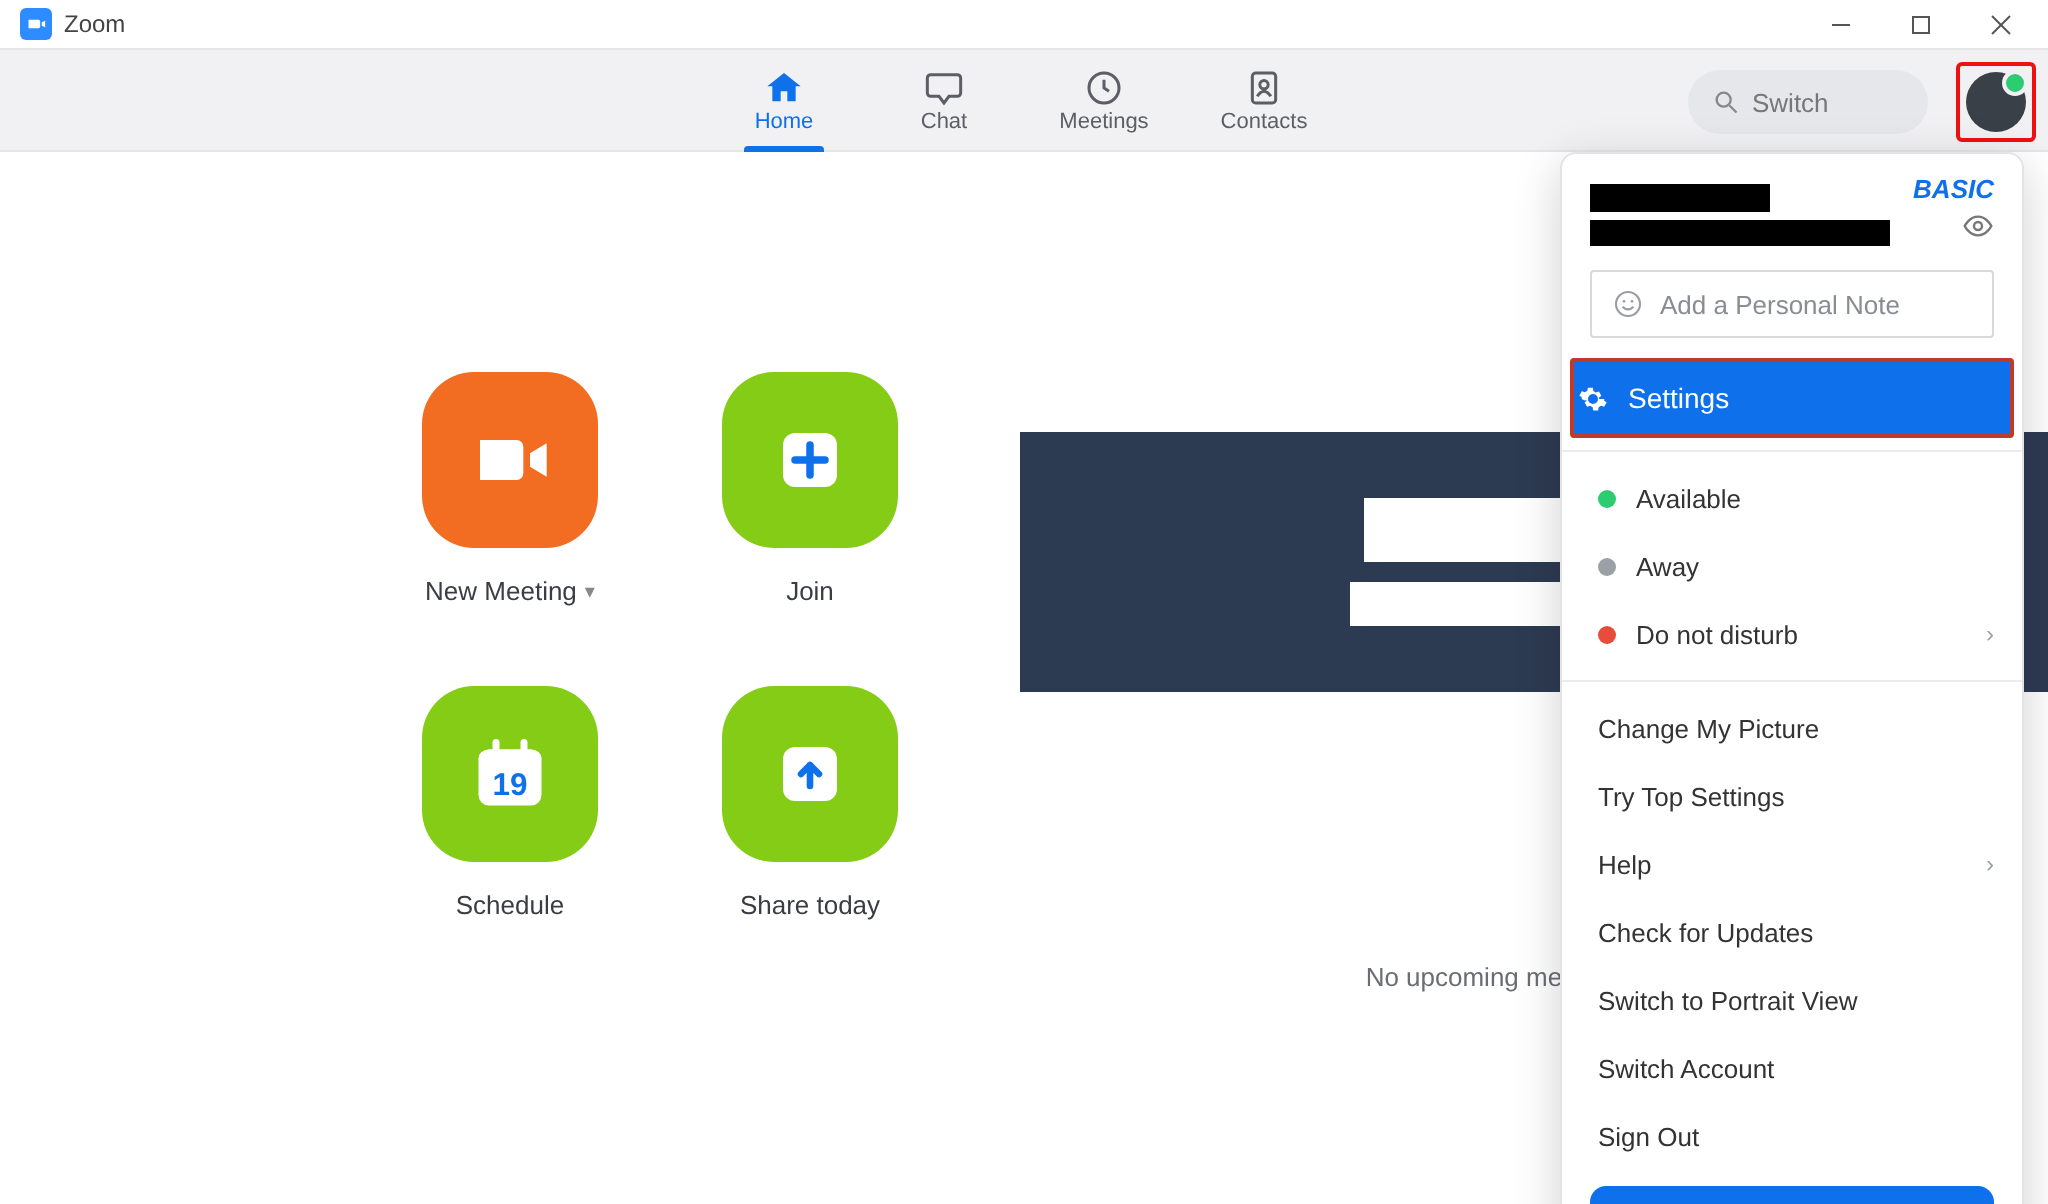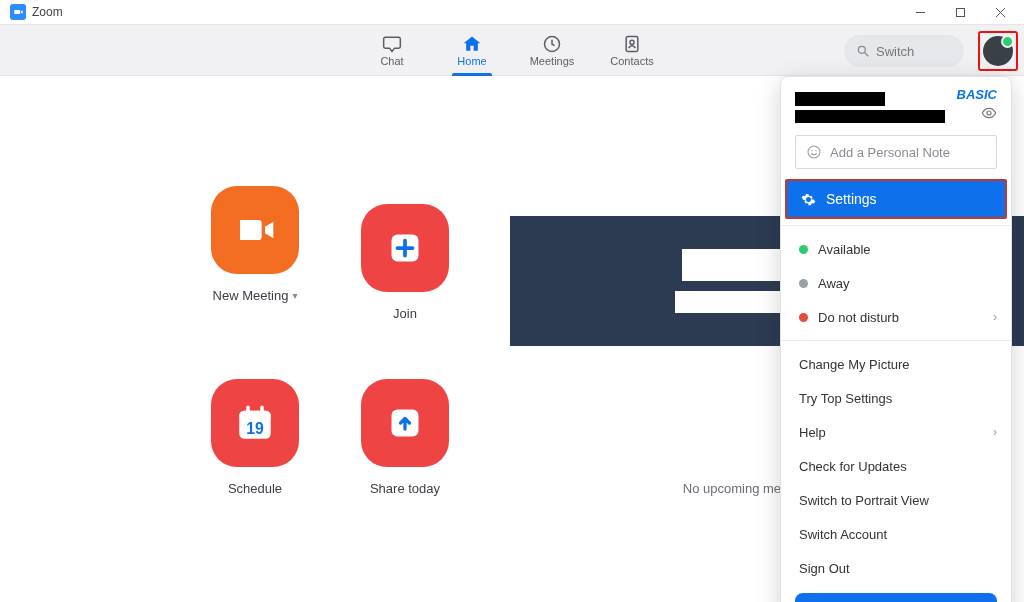--- a/index.html
+++ b/index.html
@@ -26,39 +26,39 @@
   .avatar { width:30px; height:30px; border-radius:50%; background:#3a4047; position:relative;}
   .avatar::after{content:"";position:absolute;top:-1px;right:-1px;width:9px;height:9px;border-radius:50%;background:#2ecc71;border:2px solid #f1f1f4;}
 
   
   .main { position:absolute; top:76px; left:0; right:0; bottom:0; display:flex; }
   .left-panel { width:510px; padding-top:110px; padding-left:180px;}
   .tile-grid { display:grid; grid-template-columns: 150px 150px; grid-template-rows: auto auto; row-gap: 40px; }
   .tile { display:flex; flex-direction:column; align-items:center; gap:14px;}
   .tile-btn { width:88px; height:88px; border-radius:26px; display:flex; align-items:center; justify-content:center;}
   .orange { background:#f26d21;}
-  .blue { background:#ef4444;margin-top:18px;}
+  .blue { background:#84cc16;}
   .tile-label { font-size:13px; color:#3b3d44; display:flex; align-items:center; gap:4px;}
   .chev { font-size:10px; color:#888;}
 
   .right-panel { flex:1; position:relative;}
   .banner { position:absolute; top:140px; left:0; right:0; height:130px; background:#2d3b52; display:flex; flex-direction:column; align-items:center; justify-content:center; gap:10px;}
   .banner-box1{width:170px;height:32px;background:#fff;}
   .banner-box2{width:185px;height:22px;background:#fff;}
   .no-upcoming{position:absolute; top:405px; left:0; right:0; text-align:center; font-size:13px; color:#6b6d76;}
 
   
   .popover { position:absolute; top:76px; right:12px; width:232px; background:#fff; border:1px solid #e3e3e6; border-radius:8px; box-shadow:0 6px 24px rgba(0,0,0,.18); z-index:10; padding-bottom:10px;}
   .pop-head { padding:15px 14px 6px; position:relative;}
   .redact1{width:90px;height:14px;background:#000;margin-bottom:4px;}
   .redact2{width:150px;height:13px;background:#000;}
   .basic-badge{position:absolute; right:14px; top:10px; color:#0e71eb; font-weight:700; font-size:13px; font-style:italic;}
   .eye-ic{position:absolute; right:14px; top:28px; color:#777;}
   .note-row{margin:6px 14px 10px; border:1px solid #d9d9dd; border-radius:2px; height:34px; display:flex; align-items:center; gap:8px; padding:0 10px; color:#8a8c94; font-size:13px;}
-  .settings-row{height:40px; margin:0 4px; background:#0e71eb; color:#fff; display:flex; align-items:center; gap:10px; padding:0 14px; font-size:14px; border:2px solid #c0392b; border-radius:2px;}
+  .settings-row{height:40px; margin:0 4px; background:#0e71eb; color:#fff; display:flex; align-items:center; gap:10px; padding:0 2px; font-size:14px; border:2px solid #c0392b; border-radius:2px;}
   .settings-row svg{fill:#fff;}
   .sep{height:1px;background:#ececed;margin:6px 0;}
   .menu-item{height:34px;display:flex;align-items:center;gap:10px;padding:0 18px;font-size:13px;color:#333;cursor:pointer;position:relative;}
   .menu-item .dot{width:9px;height:9px;border-radius:50%;}
   .dot.green{background:#2ecc71;}
   .dot.gray{background:#9aa0a6;}
   .dot.red{background:#e74c3c;}
   .menu-item .chev-r{position:absolute;right:14px;color:#9aa0a6;font-size:12px;}
   .buy-btn{margin:8px 14px 0;height:32px;background:#0e71eb;color:#fff;border-radius:8px;display:flex;align-items:center;justify-content:center;font-size:13px;font-weight:600;}
 
@@ -89,35 +89,35 @@
   <div class="win-btn">
       <svg viewBox="0 0 11 11">
         <line x1="1" y1="1" x2="10" y2="10"></line>
         <line x1="10" y1="1" x2="1" y2="10"></line>
       </svg>
     </div>
 </div>
 
 <div class="toolbar">
   <div class="nav">
+    <div class="nav-item active">
+      <div class="nic">
+          <svg width="20" height="20" viewBox="0 0 24 24" fill="#0e71eb">
+            <path d="M12 3 2 11h3v9h5v-6h4v6h5v-9h3z"></path>
+          </svg>
+        </div>
+      <span>Home</span>
+    </div>
     <div class="nav-item">
       <div class="nic">
           <svg width="20" height="20" viewBox="0 0 24 24" fill="none" stroke="#5c5e66" stroke-width="1.8">
             <path d="M20 4H4a2 2 0 0 0-2 2v9a2 2 0 0 0 2 2h5l3 4 3-4h5a2 2 0 0 0 2-2V6a2 2 0 0 0-2-2z"></path>
           </svg>
         </div>
       <span>Chat</span>
-    </div>
-    <div class="nav-item active">
-      <div class="nic">
-          <svg width="20" height="20" viewBox="0 0 24 24" fill="#0e71eb">
-            <path d="M12 3 2 11h3v9h5v-6h4v6h5v-9h3z"></path>
-          </svg>
-        </div>
-      <span>Home</span>
     </div>
     <div class="nav-item">
       <div class="nic">
           <svg width="20" height="20" viewBox="0 0 24 24" fill="none" stroke="#5c5e66" stroke-width="1.8">
             <circle cx="12" cy="12" r="9"></circle>
             <path d="M12 7v5l3 2"></path>
           </svg>
         </div>
       <span>Meetings</span>
     </div>

